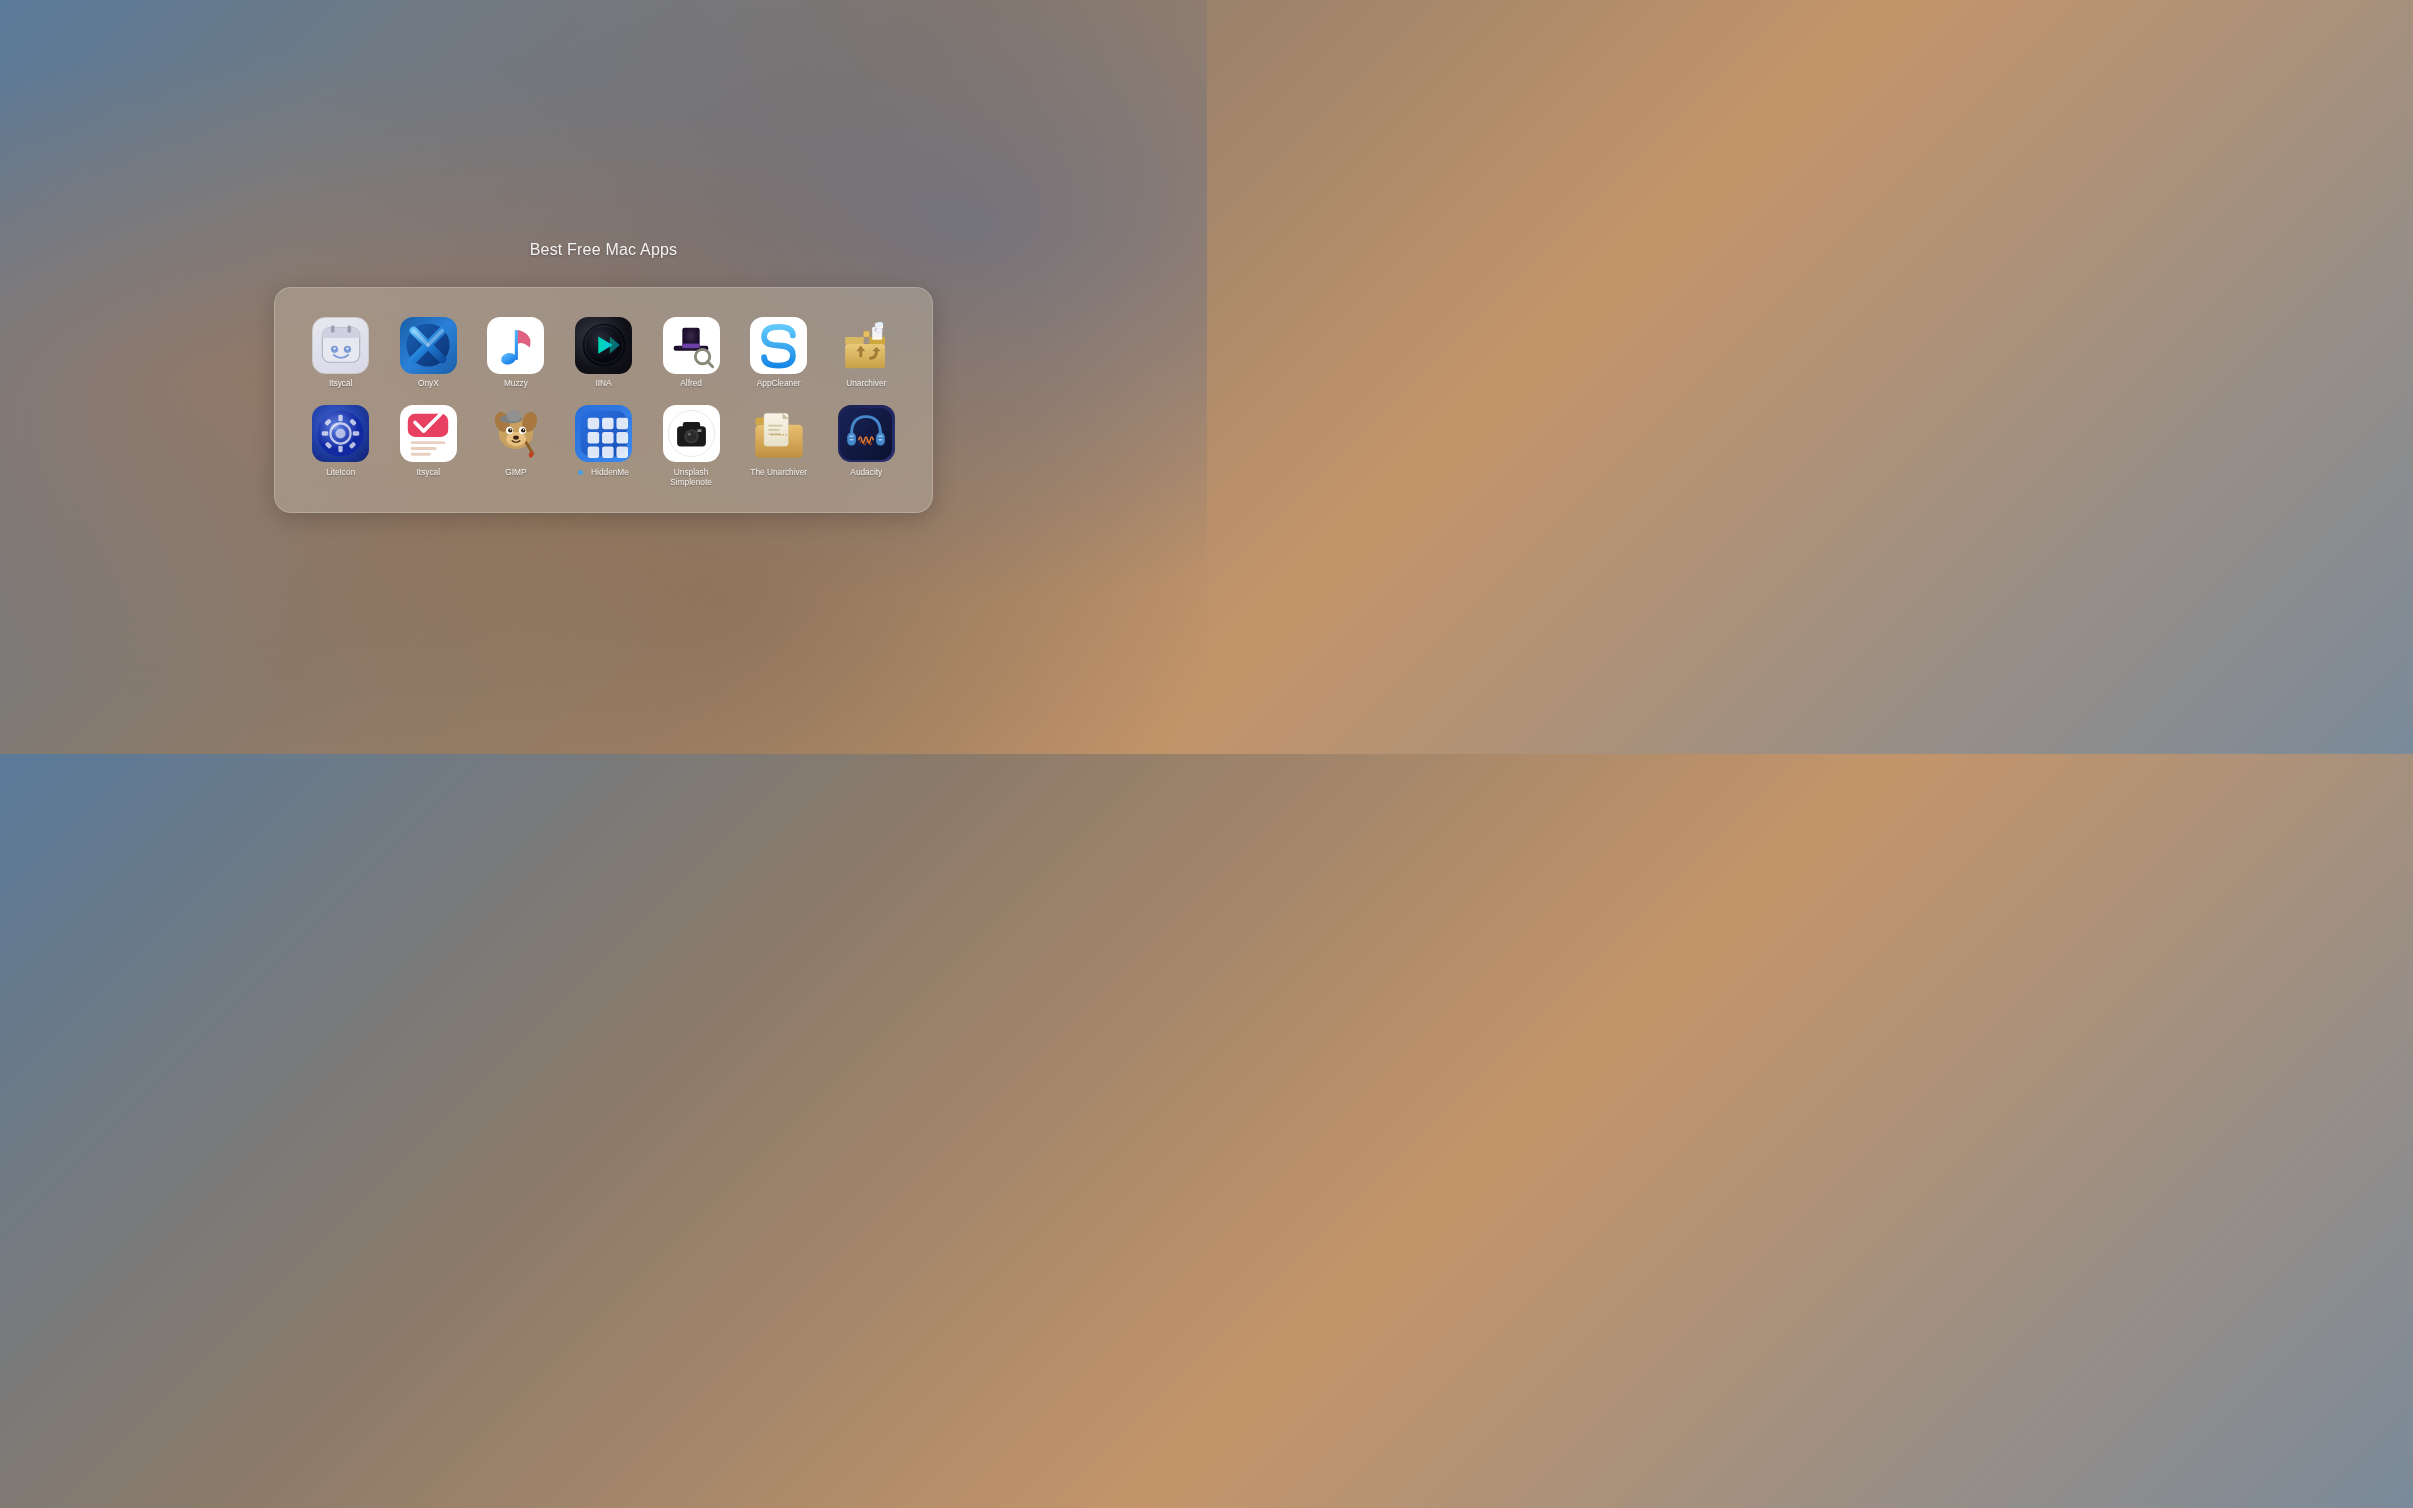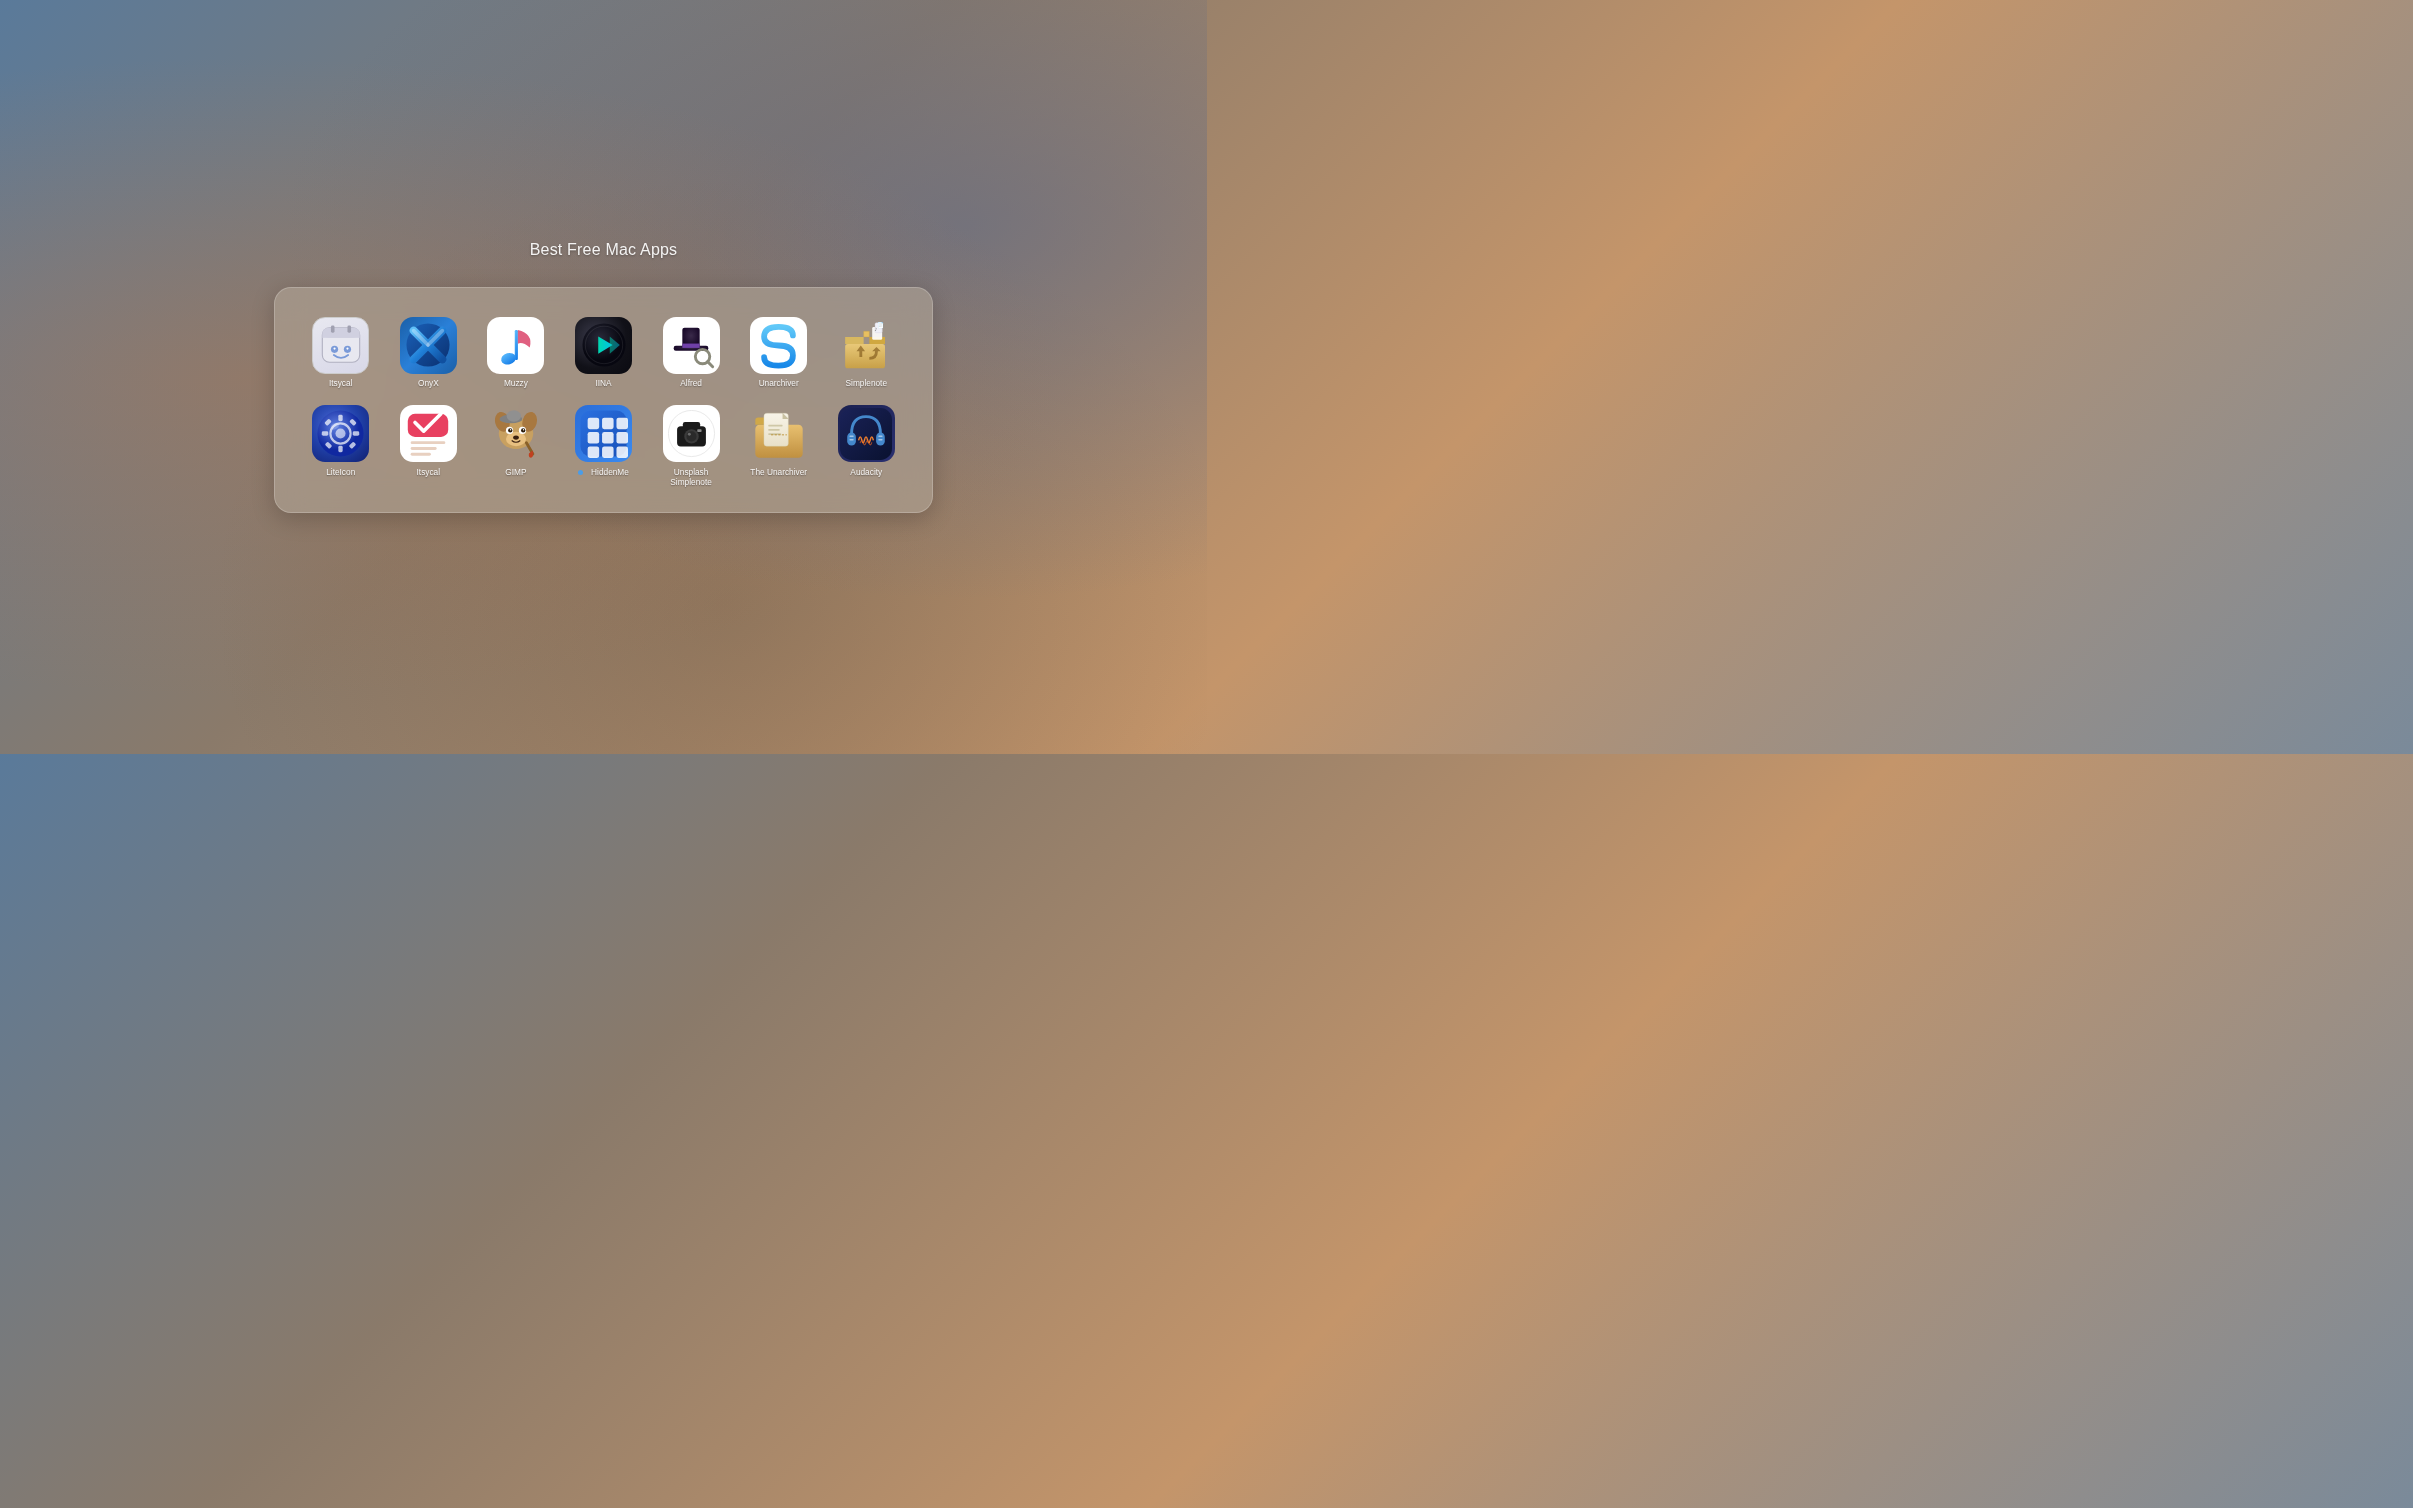--- a/index.html
+++ b/index.html
@@ -319,21 +319,21 @@
         <defs>
           <linearGradient id="snGrad" x1="0" y1="0" x2="0" y2="1">
             <stop offset="0%" stop-color="#60c8f8"></stop>
             <stop offset="100%" stop-color="#1888e8"></stop>
           </linearGradient>
         </defs>
 
         <path d="M54 20 Q54 8 34 8 Q14 8 14 22 Q14 34 34 34 Q54 34 54 48 Q54 62 34 62 Q14 62 14 50" stroke="url(#snGrad)" stroke-width="8" fill="none" stroke-linecap="round"></path>
       </svg>
     </div>
-    <span class="app-label">Unarchiver</span>
+    <span class="app-label">AppCleaner</span>
   </div>
 
   <div class="app-item">
     <div class="app-icon icon-appcleaner">
       <svg viewBox="0 0 80 80" xmlns="http://www.w3.org/2000/svg">
 
         <defs>
           <linearGradient id="boxGrad" x1="0" y1="0" x2="0" y2="1">
             <stop offset="0%" stop-color="#e8c878"></stop>
             <stop offset="100%" stop-color="#c8a048"></stop>
@@ -349,21 +349,21 @@
         <path d="M30 56 L30 48 L26 48 L32 40 L38 48 L34 48 L34 56 Z" fill="rgba(120,80,20,0.6)"></path>
         <path d="M44 56 Q52 56 52 48 L48 48 L54 42 L60 48 L56 48 Q56 60 44 60 Z" fill="rgba(120,80,20,0.6)"></path>
 
         <rect x="48" y="14" width="14" height="18" rx="2" fill="white" opacity="0.9"></rect>
         <rect x="52" y="8" width="10" height="14" rx="2" fill="#f0f0f8" stroke="#d0d0e0" stroke-width="0.5"></rect>
 
         <text x="51" y="20" font-size="9" fill="#888">♪</text>
         <text x="55" y="14" font-size="8" fill="#888">📄</text>
       </svg>
     </div>
-    <span class="app-label">Simplenote</span>
+    <span class="app-label">Unarchiver</span>
   </div>
 
   <div class="app-item">
     <div class="app-icon icon-liteicon">
       <svg viewBox="0 0 68 68" xmlns="http://www.w3.org/2000/svg">
         <defs>
           <radialGradient id="liGrad" cx="40%" cy="35%">
             <stop offset="0%" stop-color="#6080e0"></stop>
             <stop offset="100%" stop-color="#1028a0"></stop>
           </radialGradient>

